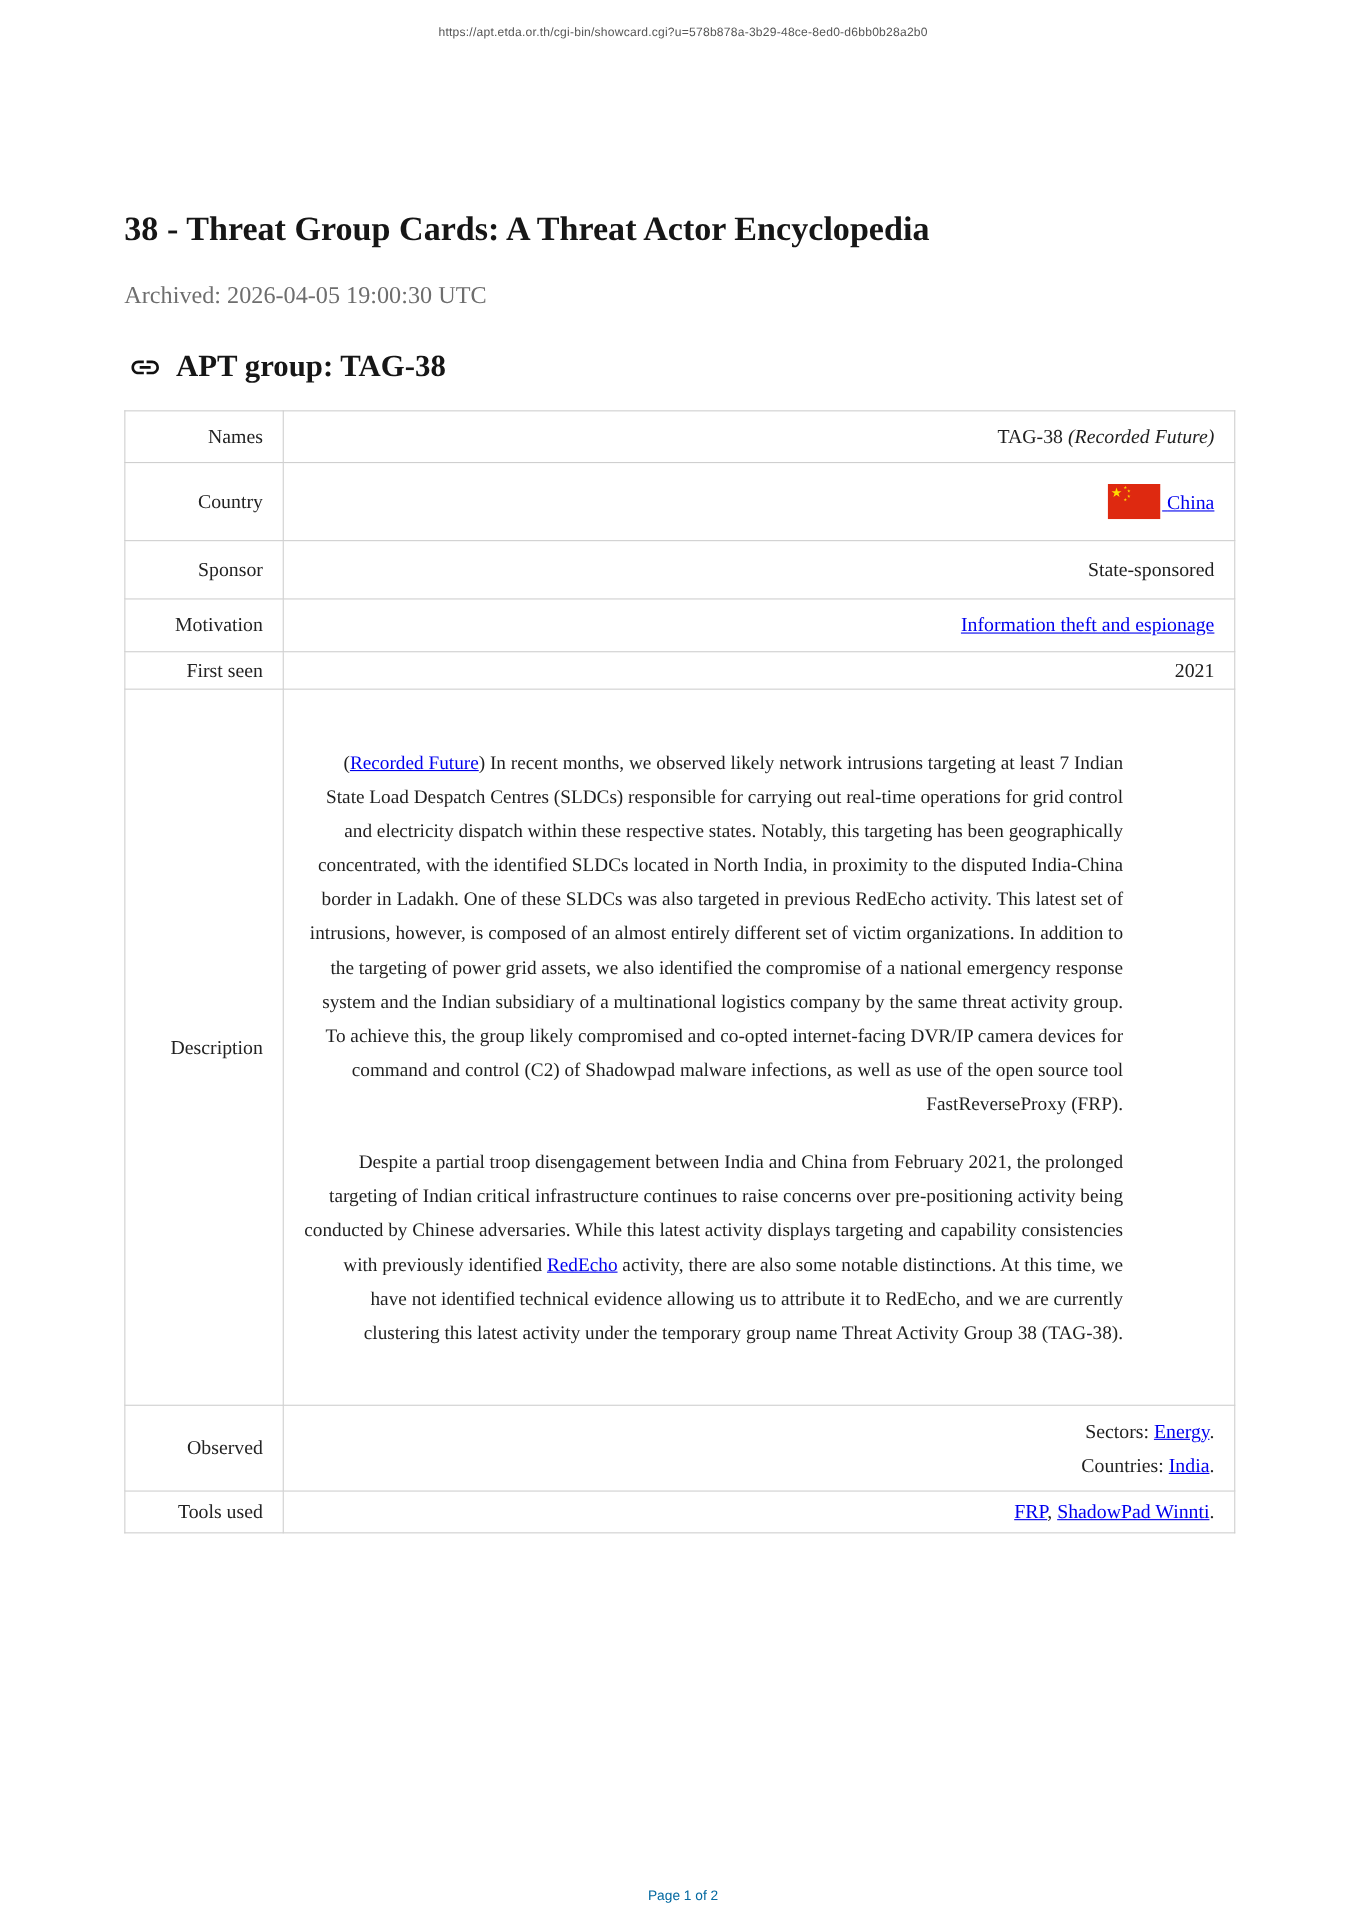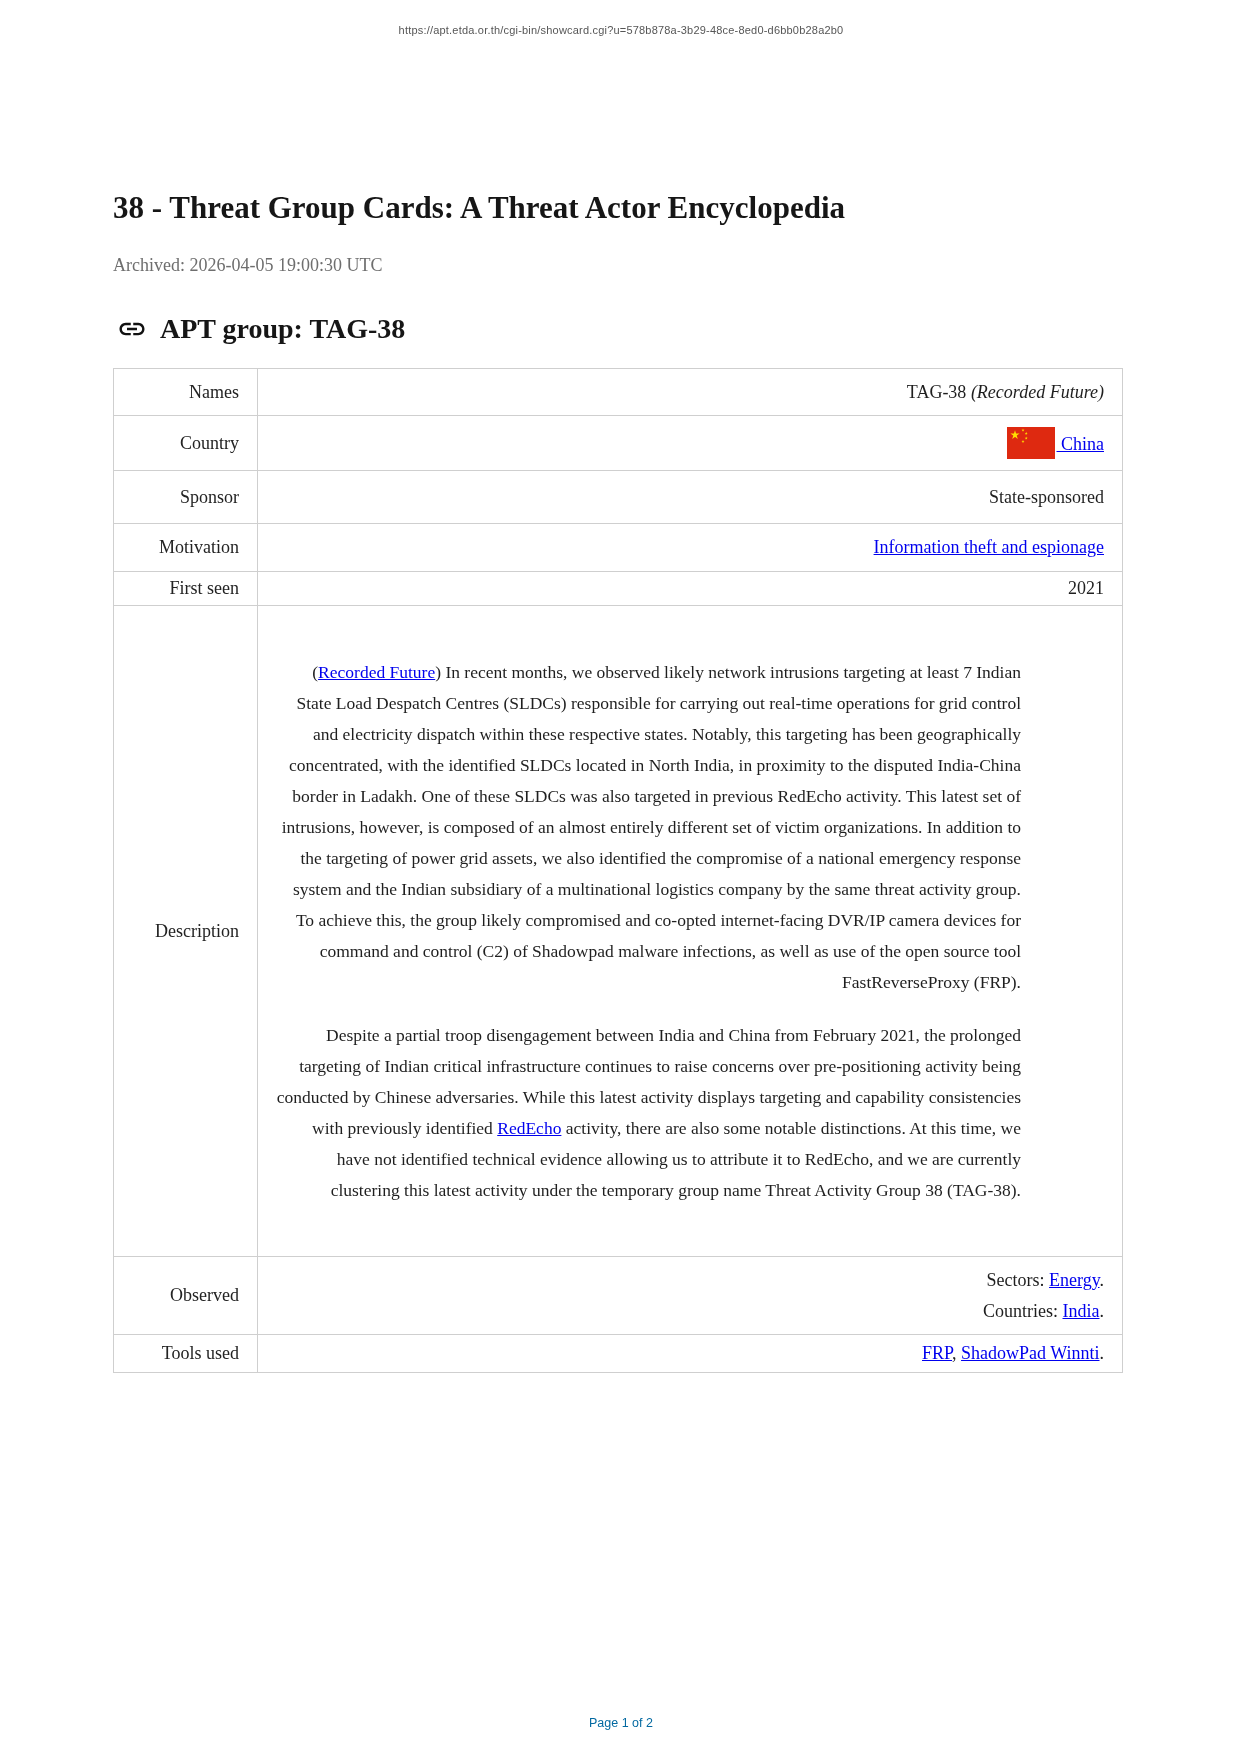--- a/index.html
+++ b/index.html
@@ -30,21 +30,21 @@
   .content {
     position: absolute; top: 0; left: 113px; width: 1010px;
   }
   h1.page-title {
     margin: 0; padding-top: 188px;
     font-size: 31px; line-height: 40px;
     font-weight: 700; color: #161616;
   }
   .archived {
     margin-top: 27px;
-    font-size: 18px; color: #6e6e6e;
+    font-size: 22px; color: #6e6e6e;
   }
   .group-heading {
     margin-top: 37px;
     display: flex; align-items: center;
     font-size: 28px; font-weight: 700; color: #161616;
   }
   .group-heading .link-icon { width: 38px; height: 30px; margin-right: 9px; flex: 0 0 auto; }
   table.card {
     margin-top: 23px;
     border-collapse: collapse;
@@ -53,21 +53,21 @@
   }
   table.card td {
     border: 1px solid #cfcfcf;
     vertical-align: middle;
     padding: 0 18px;
     text-align: right;
   }
   td.label-cell { width: 144px; padding: 0 8px 0 10px; color: #232323; }
   td.value-cell { padding-left: 20px; }
   tr.r-names      { height: 47px; }
-  tr.r-country    { height: 55px; }
+  tr.r-country    { height: 71px; }
   tr.r-sponsor    { height: 53px; }
   tr.r-motivation { height: 48px; }
   tr.r-firstseen  { height: 34px; }
   tr.r-desc       { height: 651px; }
   tr.r-observed   { height: 78px; }
   tr.r-tools      { height: 38px; }
   .italic { font-style: italic; }
   a, .seg a {
     color: #0000ee;
     text-decoration: underline;

